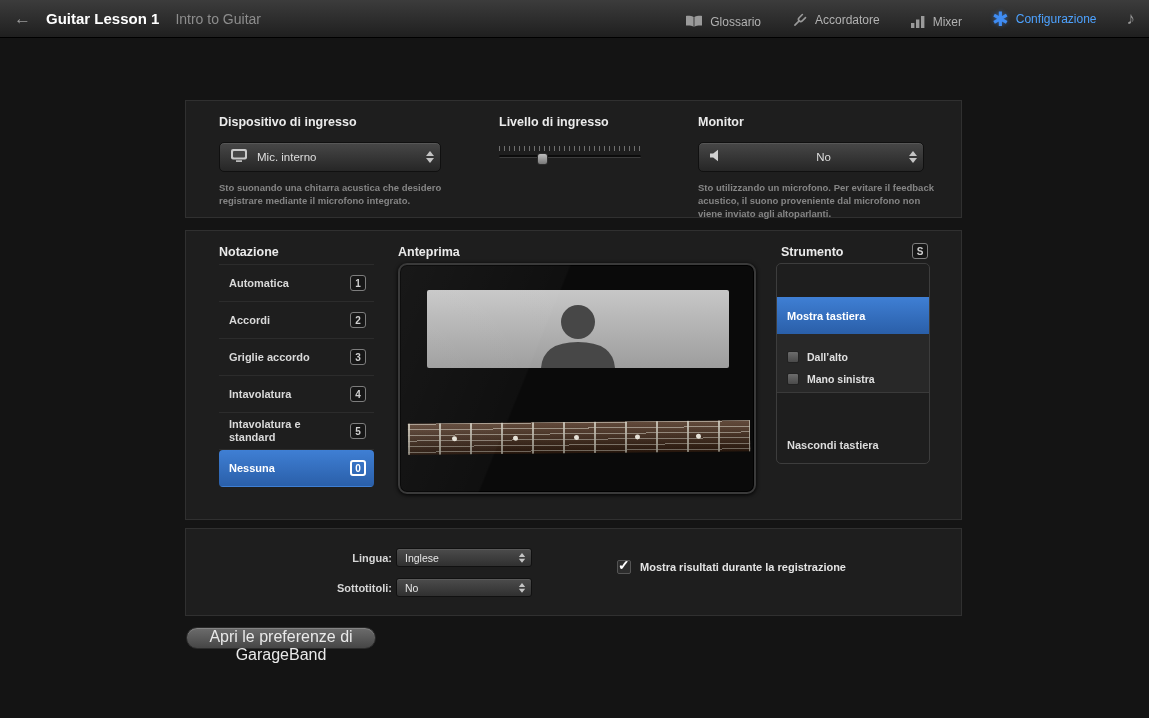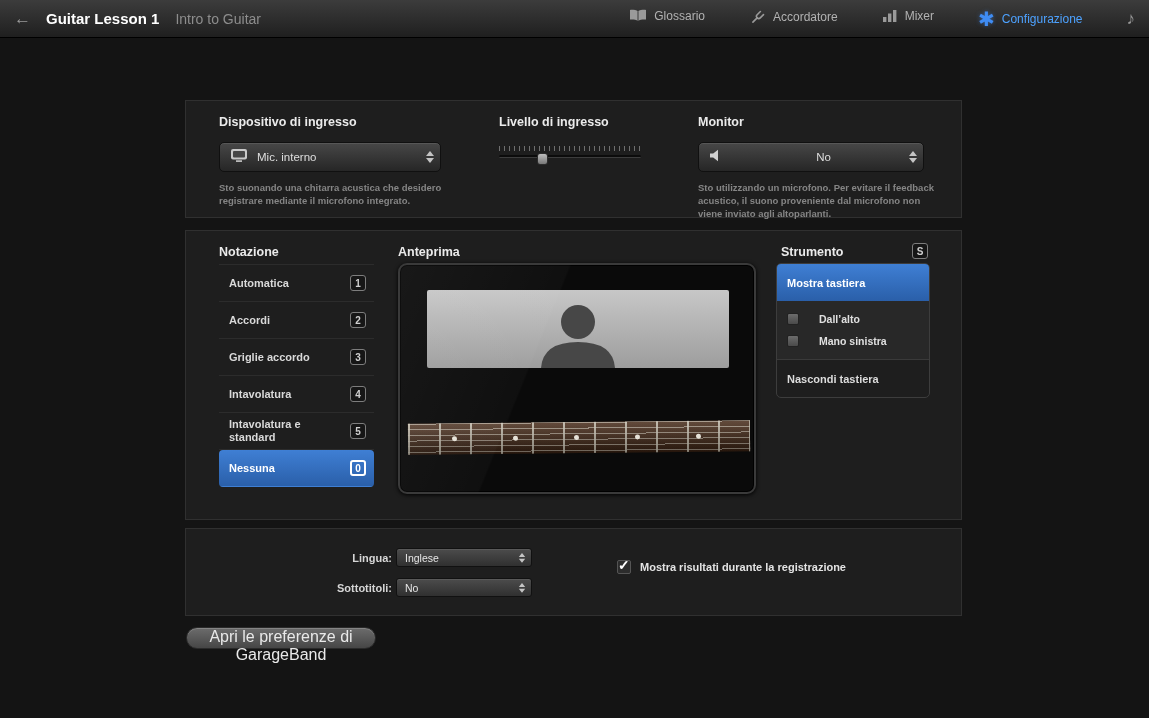--- a/index.html
+++ b/index.html
@@ -6,21 +6,21 @@
   html,body { width:1149px; height:718px; background:#141414; font-family:"Liberation Sans", sans-serif; }
   .app { position:relative; width:1149px; height:718px; background:#141414; overflow:hidden; }
 
   
   .topbar { position:absolute; top:0; left:0; right:0; height:38px;
     background:linear-gradient(#3c3c3c,#1f1f1f); border-bottom:1px solid #000;
     display:flex; align-items:center; padding:0 14px; }
   .back { width:24px; color:#9a9a9a; font-size:17px; font-weight:bold; cursor:default; }
   .ttl { color:#ffffff; font-size:15px; font-weight:bold; margin-left:8px; white-space:nowrap; }
   .sub { color:#8d8d8d; font-size:14px; margin-left:16px; white-space:nowrap; }
-  .tb-right { margin-left:auto; display:flex; align-items:flex-start; gap:44px; }
+  .tb-right { margin-left:auto; display:flex; align-items:flex-end; gap:30px; }
   .titem { display:flex; align-items:center; gap:7px; color:#b2b2b2; font-size:12px; }
   .titem .ticon { display:flex; align-items:center; }
   .titem.active .tlabel { color:#4da2ff; }
   .gear-glyph { color:#3f8cf3; font-size:20px; line-height:20px; text-shadow:0 0 4px rgba(63,140,243,.5); }
   .note-glyph { color:#9a9a9a; font-size:17px; }
 
   
   .panel { position:absolute; left:185px; width:777px; background:#1e1e1e; border:1px solid #303030; }
   .p1 { top:100px; height:118px; }
   .p2 { top:230px; height:290px; }
@@ -82,26 +82,26 @@
   .fretboard { position:absolute; left:8px; top:157px; width:342px; height:31px;
     transform:rotate(-0.6deg);
     background:
       linear-gradient(180deg, rgba(255,255,255,.14), rgba(0,0,0,.28)),
       repeating-linear-gradient(90deg, rgba(205,200,185,.85) 0 2px, transparent 2px 31px),
       repeating-linear-gradient(180deg, rgba(225,220,205,.55) 0 1px, transparent 1px 5.6px),
       linear-gradient(#4a2e1c,#351f11); }
   .fdot { position:absolute; width:5px; height:5px; border-radius:50%; background:#e6e2d8; top:13px; }
 
   .ilist { position:absolute; left:590px; top:32px; width:154px; border:1px solid #3d3d3d; border-radius:5px; overflow:hidden; }
-  .irow { height:37px; display:flex; align-items:center; padding:0 10px; }
+  .irow { height:37px; display:flex; align-items:center; padding:0 10px;margin-top:33px; }
   .irow span { color:#dcdcdc; font-size:11px; font-weight:bold; }
   .irow.selected { background:linear-gradient(#3f7fd4,#2a5fa9); }
   .irow.selected span { color:#fff; }
   .isub { background:#282828; border-bottom:1px solid #3a3a3a; padding:7px 0 7px 10px; }
-  .cbrow { display:flex; align-items:center; height:22px; gap:20px; }
+  .cbrow { display:flex; align-items:flex-end; height:22px; gap:8px; }
   .cb { width:12px; height:12px; background:linear-gradient(#6c6c6c,#4a4a4a); border:1px solid #222;
     border-radius:2px; position:relative; flex:0 0 auto; }
   .cbrow span.cblab { color:#e0e0e0; font-size:10.5px; font-weight:bold; }
 
   
   .flabel { position:absolute; width:88px; text-align:right; color:#d6d6d6; font-size:11px; font-weight:bold; }
   .fl1 { left:118px; top:23px; } .fl2 { left:118px; top:53px; }
   .sel { position:absolute; left:210px; width:136px; height:19px; border-radius:3px;
     border:1px solid #111; background:linear-gradient(#4c4c4c,#303030);
     box-shadow:inset 0 1px rgba(255,255,255,.08);

